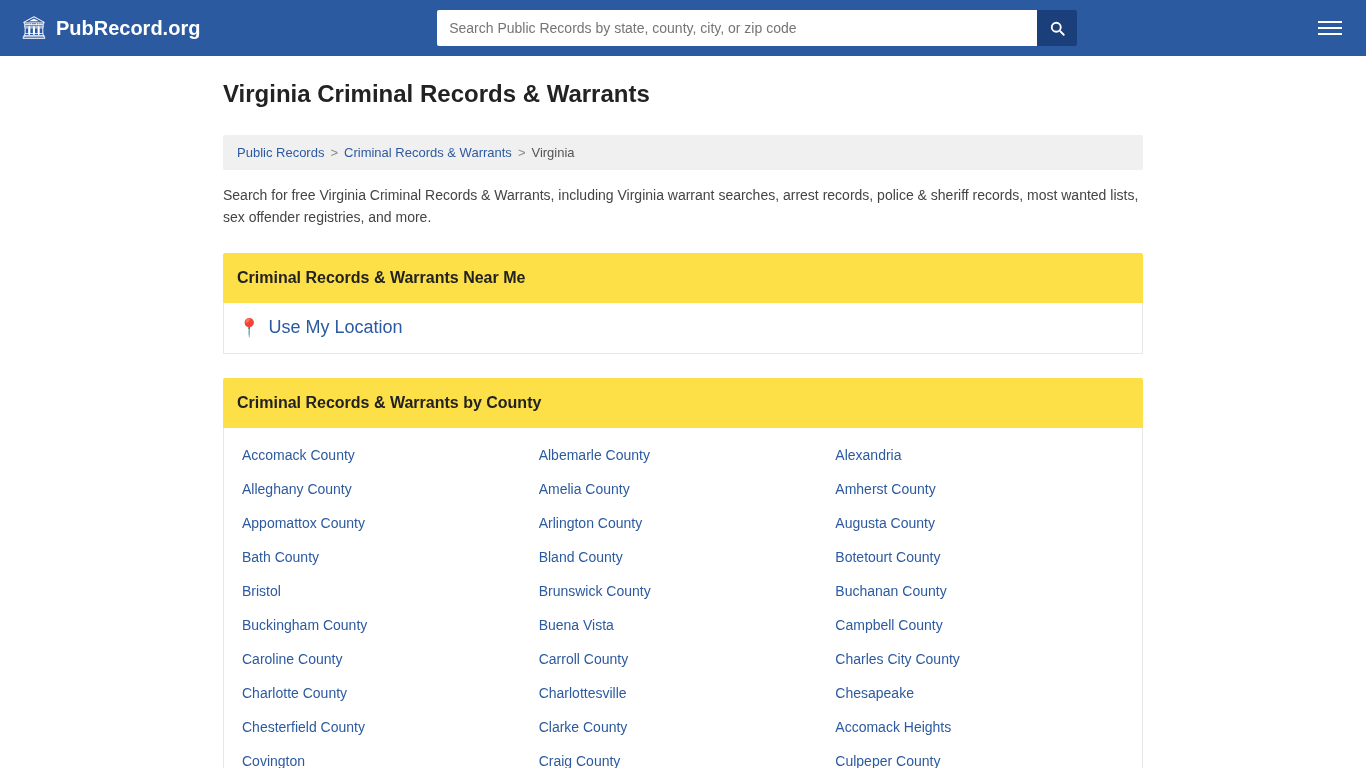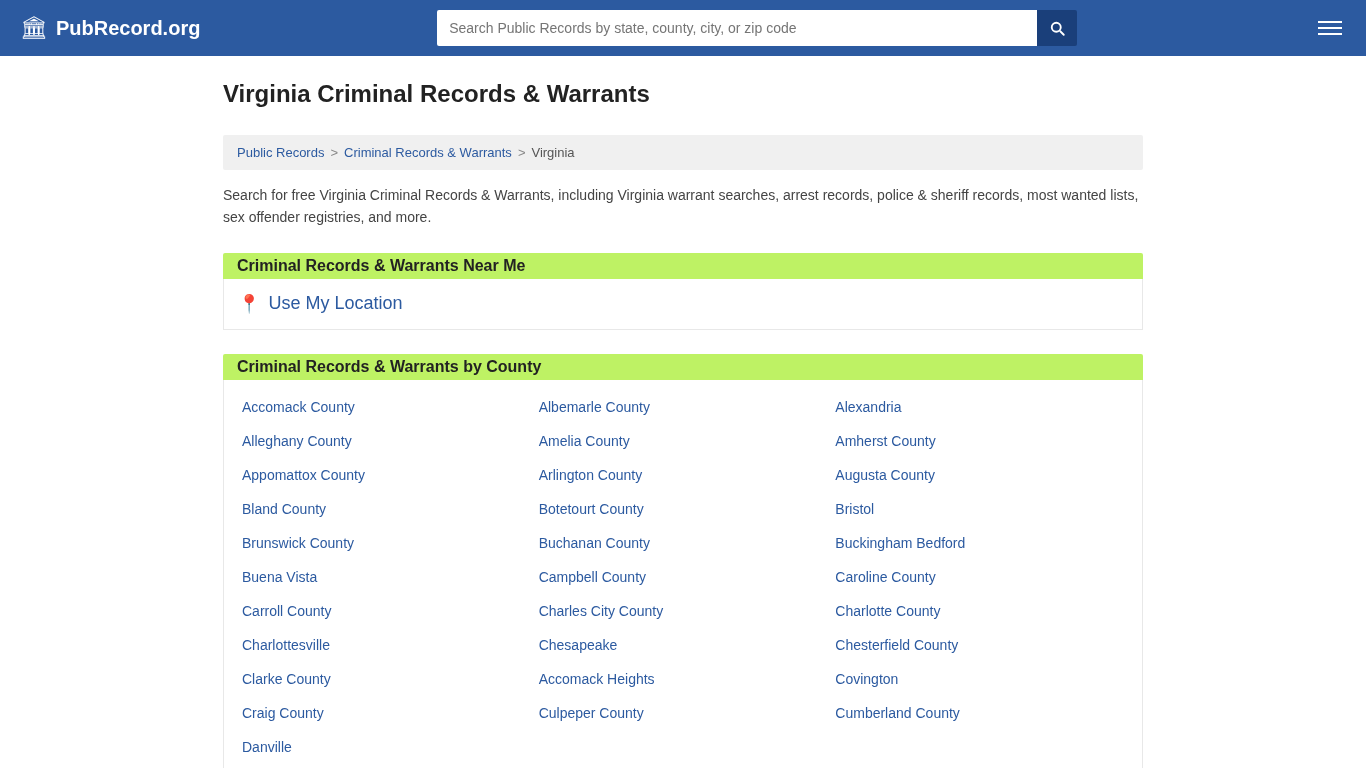--- a/index.html
+++ b/index.html
@@ -100,22 +100,22 @@
 
     #description {
       font-size: 14px;
       color: #444;
       line-height: 1.6;
       margin-bottom: 24px;
     }
 
     
     .section-header {
-      background: #bef264;
-      padding: 4px 14px;
+      background: #fde047;
+      padding: 16px 14px;
       font-size: 16px;
       font-weight: bold;
       color: #222;
       margin-bottom: 0;
       border-radius: 2px 2px 0 0;
     }
 
     
     #near-me-section {
       margin-bottom: 24px;
@@ -209,26 +209,27 @@
 
       <a class="county-item" href="#">Accomack County</a>
           <a class="county-item" href="#">Albemarle County</a>
           <a class="county-item" href="#">Alexandria</a>
           <a class="county-item" href="#">Alleghany County</a>
           <a class="county-item" href="#">Amelia County</a>
           <a class="county-item" href="#">Amherst County</a>
           <a class="county-item" href="#">Appomattox County</a>
           <a class="county-item" href="#">Arlington County</a>
           <a class="county-item" href="#">Augusta County</a>
+          <a class="county-item" href="#">Bath County</a>
           <a class="county-item" href="#">Bland County</a>
           <a class="county-item" href="#">Botetourt County</a>
           <a class="county-item" href="#">Bristol</a>
           <a class="county-item" href="#">Brunswick County</a>
           <a class="county-item" href="#">Buchanan County</a>
-          <a class="county-item" href="#">Buckingham Bedford</a>
+          <a class="county-item" href="#">Buckingham County</a>
           <a class="county-item" href="#">Buena Vista</a>
           <a class="county-item" href="#">Campbell County</a>
           <a class="county-item" href="#">Caroline County</a>
           <a class="county-item" href="#">Carroll County</a>
           <a class="county-item" href="#">Charles City County</a>
           <a class="county-item" href="#">Charlotte County</a>
           <a class="county-item" href="#">Charlottesville</a>
           <a class="county-item" href="#">Chesapeake</a>
           <a class="county-item" href="#">Chesterfield County</a>
           <a class="county-item" href="#">Clarke County</a>

